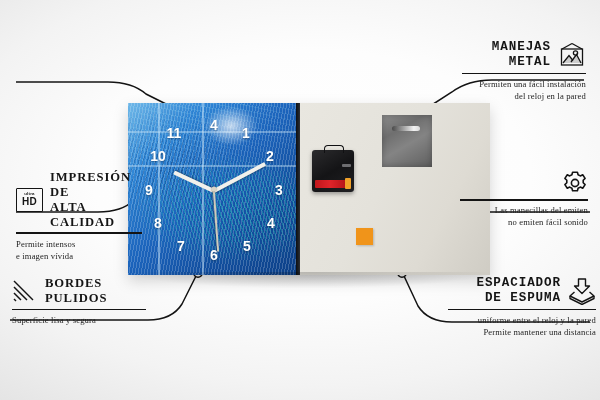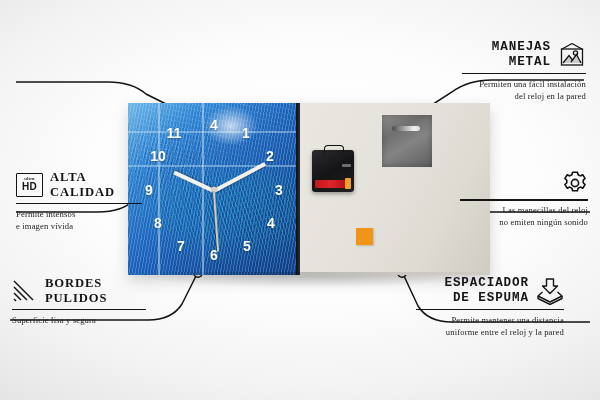--- a/index.html
+++ b/index.html
@@ -186,20 +186,21 @@
   <div class="shadowstrip"></div>
 
 
   <div class="feat left" style="left:16px;top:170px;width:126px">
     <div class="head">
       <div class="hdbox ico">
         <span class="u">ultra</span>
         <span class="h">HD</span>
       </div>
       <div class="ttl">
+        <div>IMPRESIÓN DE</div>
         <div>ALTA CALIDAD</div>
       </div>
     </div>
     <div class="rule" style="width:126px"></div>
     <div class="desc">
       <div>Permite intensos</div>
       <div>e imagen vívida</div>
     </div>
   </div>
 
@@ -254,39 +255,39 @@
     <div class="head">
       <svg class="ico" width="26" height="26" viewBox="0 0 26 26">
         <g fill="none" stroke="#141414" stroke-width="1.6" stroke-linejoin="round">
           <path d="M10.6,2.2 h4.8 l.7,2.6 2.2,1.1 2.4,-1.1 2.4,3.6 -1.9,1.9 0,2.4 1.9,1.9 -2.4,3.6 -2.4,-1.1 -2.2,1.1 -.7,2.6 h-4.8 l-.7,-2.6 -2.2,-1.1 -2.4,1.1 -2.4,-3.6 1.9,-1.9 0,-2.4 -1.9,-1.9 2.4,-3.6 2.4,1.1 2.2,-1.1 Z"></path>
           <circle cx="13" cy="13" r="3.6"></circle>
         </g>
       </svg>
     </div>
     <div class="rule" style="width:128px"></div>
     <div class="desc">
-      <div>Las manecillas del reloj</div>
-      <div>no emiten ningún sonido</div>
-    </div>
-  </div>
-
-  <div class="feat right" style="left:416px;top:276px;width:148px">
+      <div>Las manecillas del emiten</div>
+      <div>no emiten fácil sonido</div>
+    </div>
+  </div>
+
+  <div class="feat right" style="left:448px;top:276px;width:148px">
     <div class="head">
       <div class="ttl">
         <div>ESPACIADOR</div>
         <div>DE ESPUMA</div>
       </div>
       <svg class="ico" width="28" height="28" viewBox="0 0 28 28">
         <g fill="none" stroke="#141414" stroke-width="1.4" stroke-linejoin="round">
           <path d="M10.5,2 h7 v7 h4 L14,16.5 L6.5,9 h4 Z"></path>
           <path d="M6.5,15 L2,19 L14,25 L26,19 L21.5,15"></path>
           <path d="M2,19 L2,21.5 L14,27.5 L26,21.5 L26,19"></path>
         </g>
       </svg>
     </div>
     <div class="rule" style="width:148px"></div>
     <div class="desc">
+      <div>uniforme entre el reloj y la pared</div>
       <div>Permite mantener una distancia</div>
-      <div>uniforme entre el reloj y la pared</div>
     </div>
   </div>
 
 </div>
 
 </body></html>

